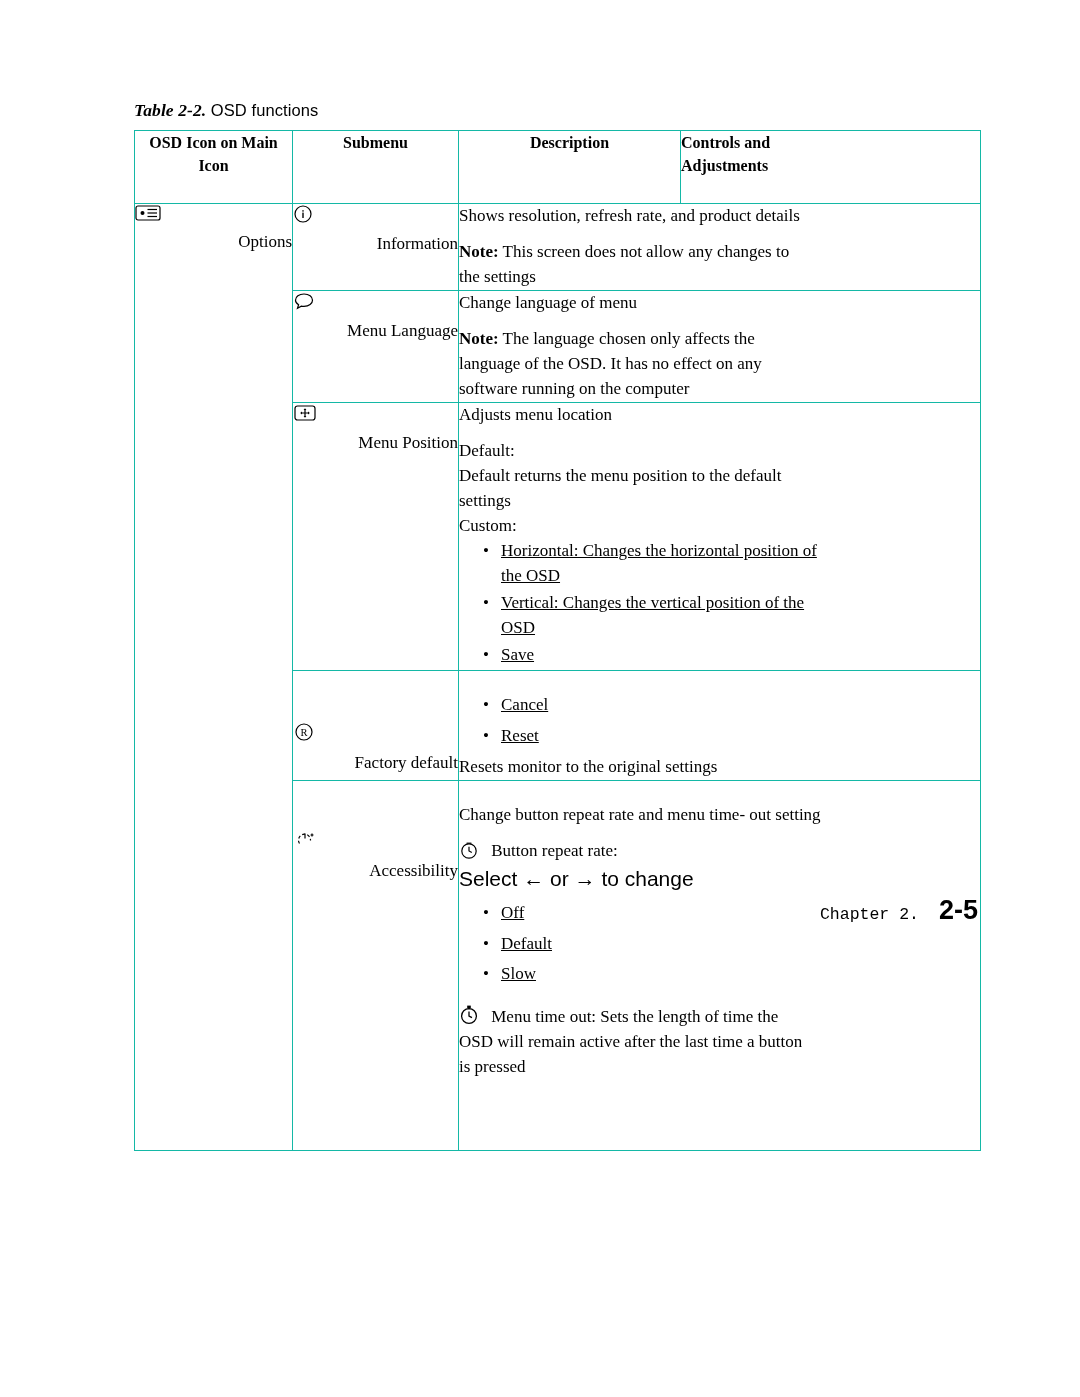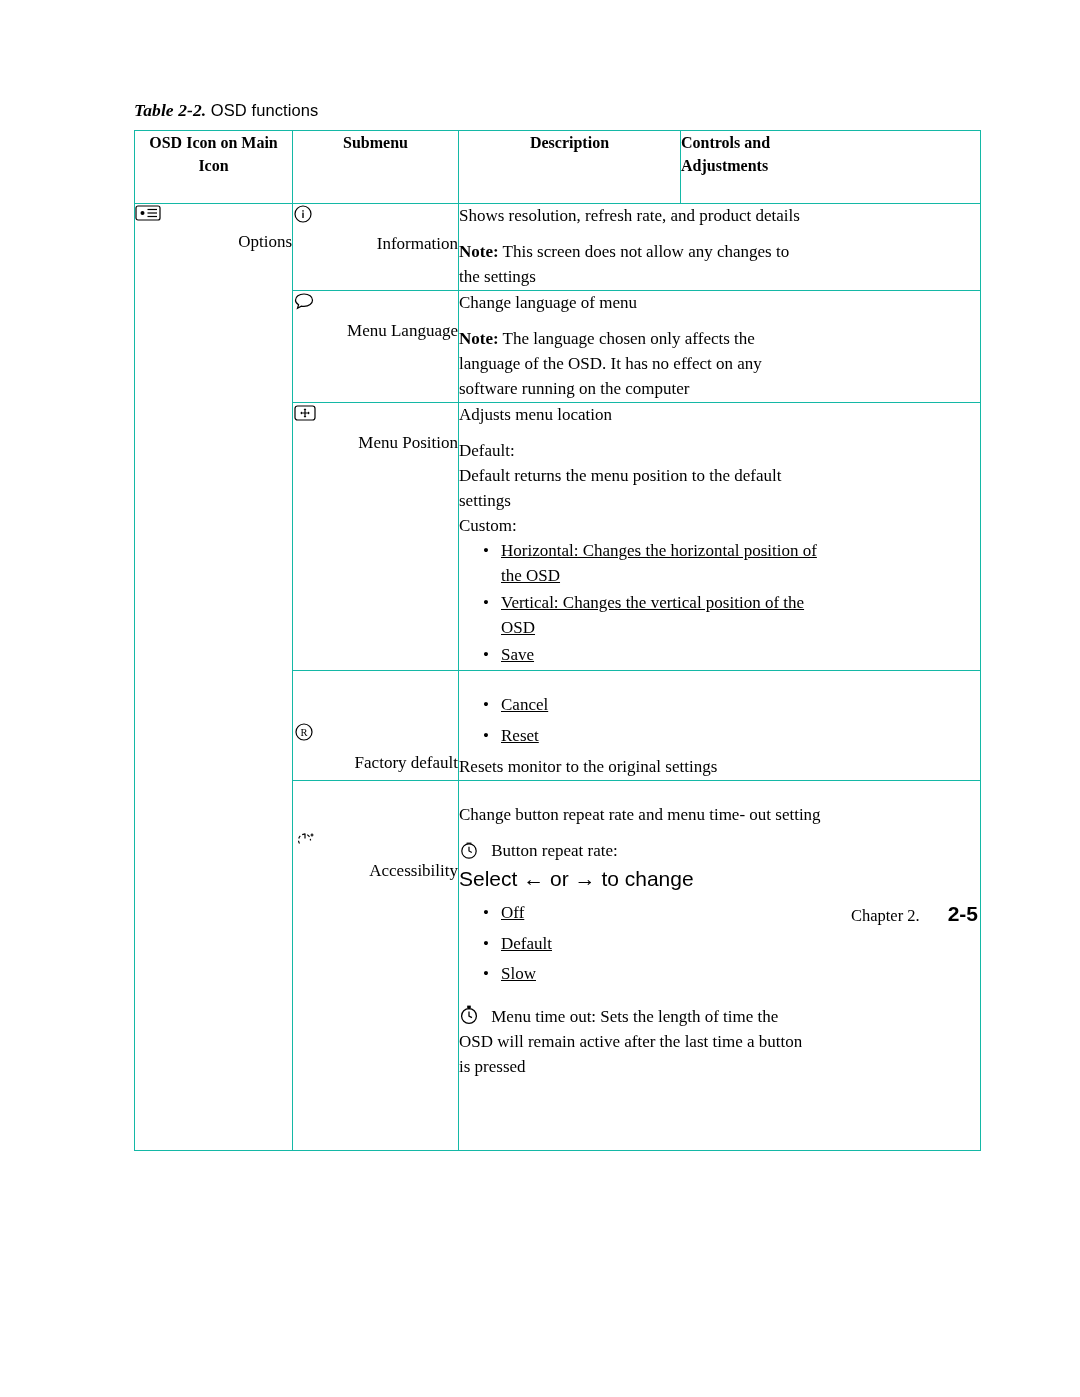--- a/index.html
+++ b/index.html
@@ -135,28 +135,28 @@
   }
 
   .footer {
     position: absolute;
     right: 108px;
     bottom: 62px;
     text-align: right;
     white-space: nowrap;
   }
   .footer .chap {
-    font-family: Liberation Serif, serif;
+    font-family: Liberation Mono, monospace;
     font-size: 16.5px;
   }
   .footer .pg {
     font-family: "Liberation Sans", sans-serif;
     font-weight: bold;
-    font-size: 21px;
-    margin-left: 24px;
+    font-size: 27px;
+    margin-left: 16px;
   }
 </style>
 </head>
 <body>
 
 <div class="page">
 
   <div class="table-caption">
     <span class="bold-ital">Table 2-2.</span>
     <span class="sans">OSD functions</span>

